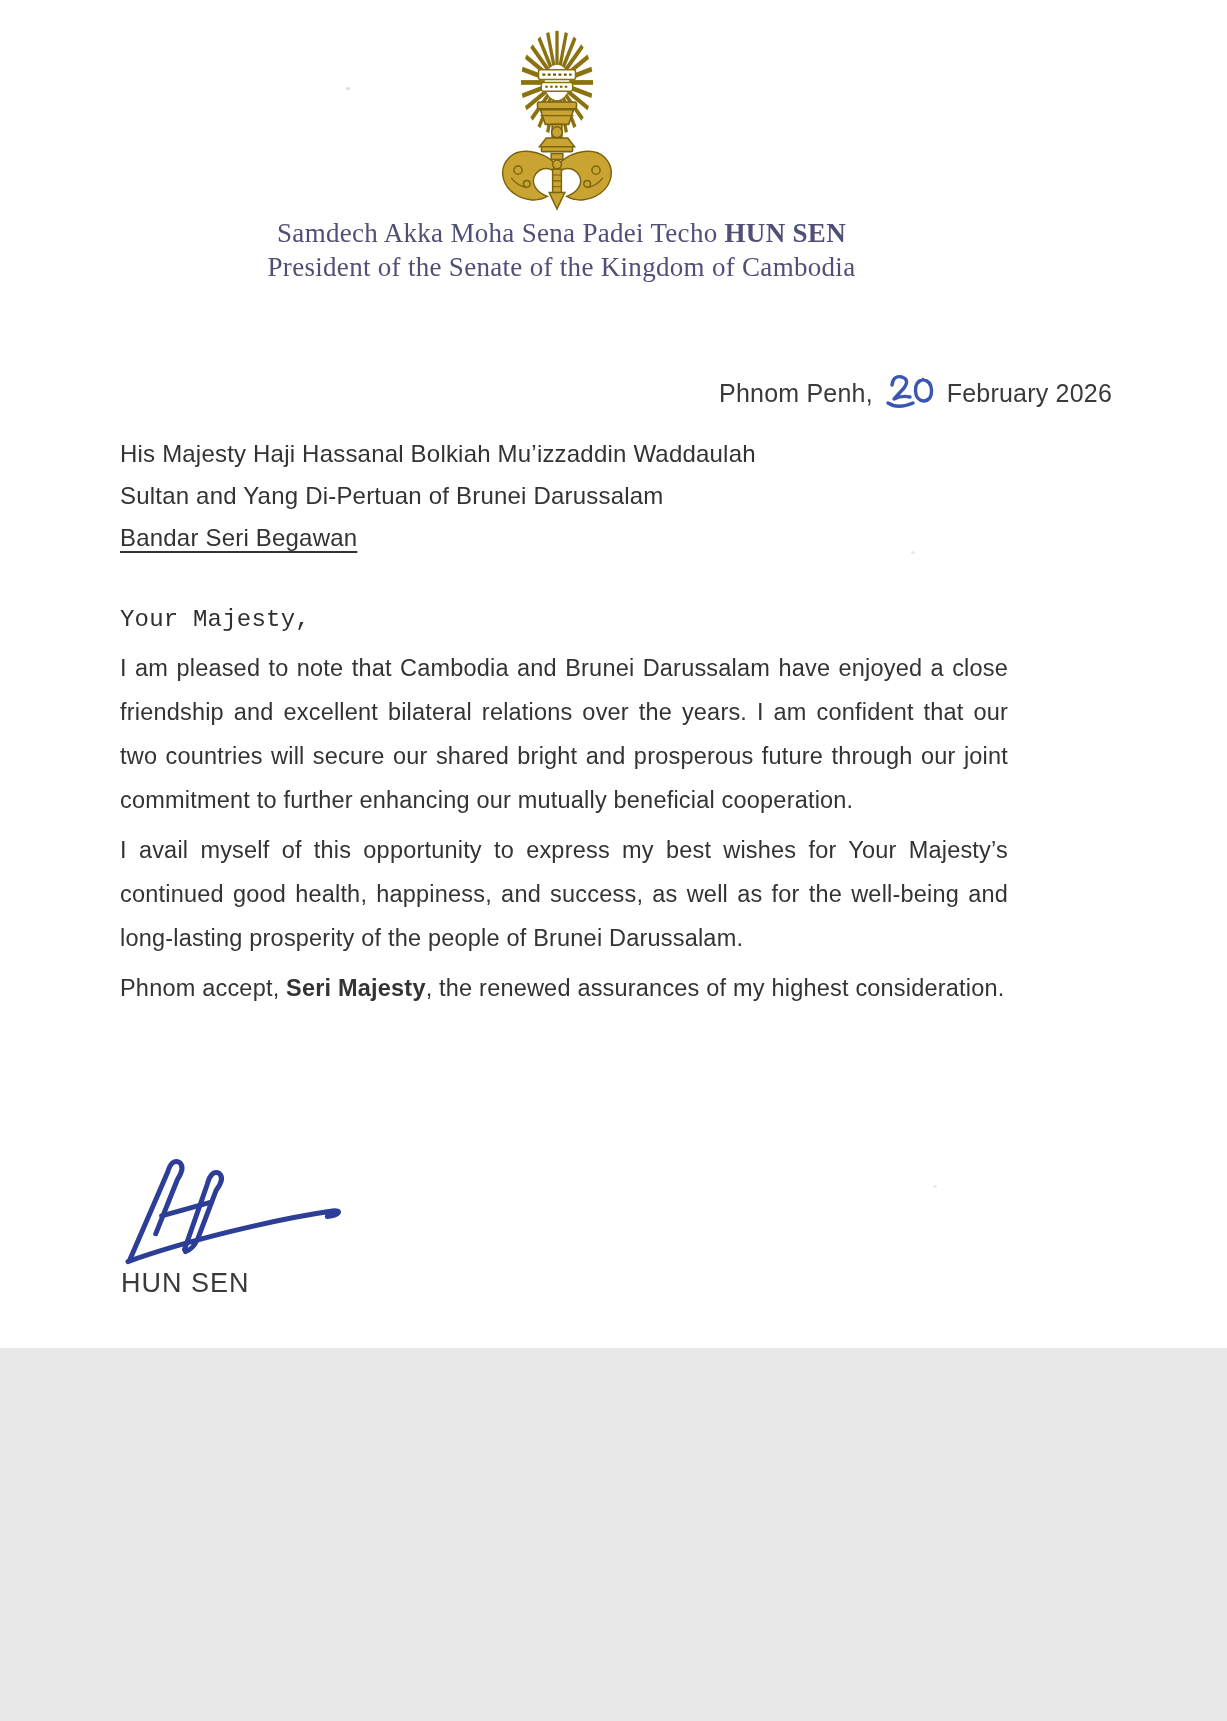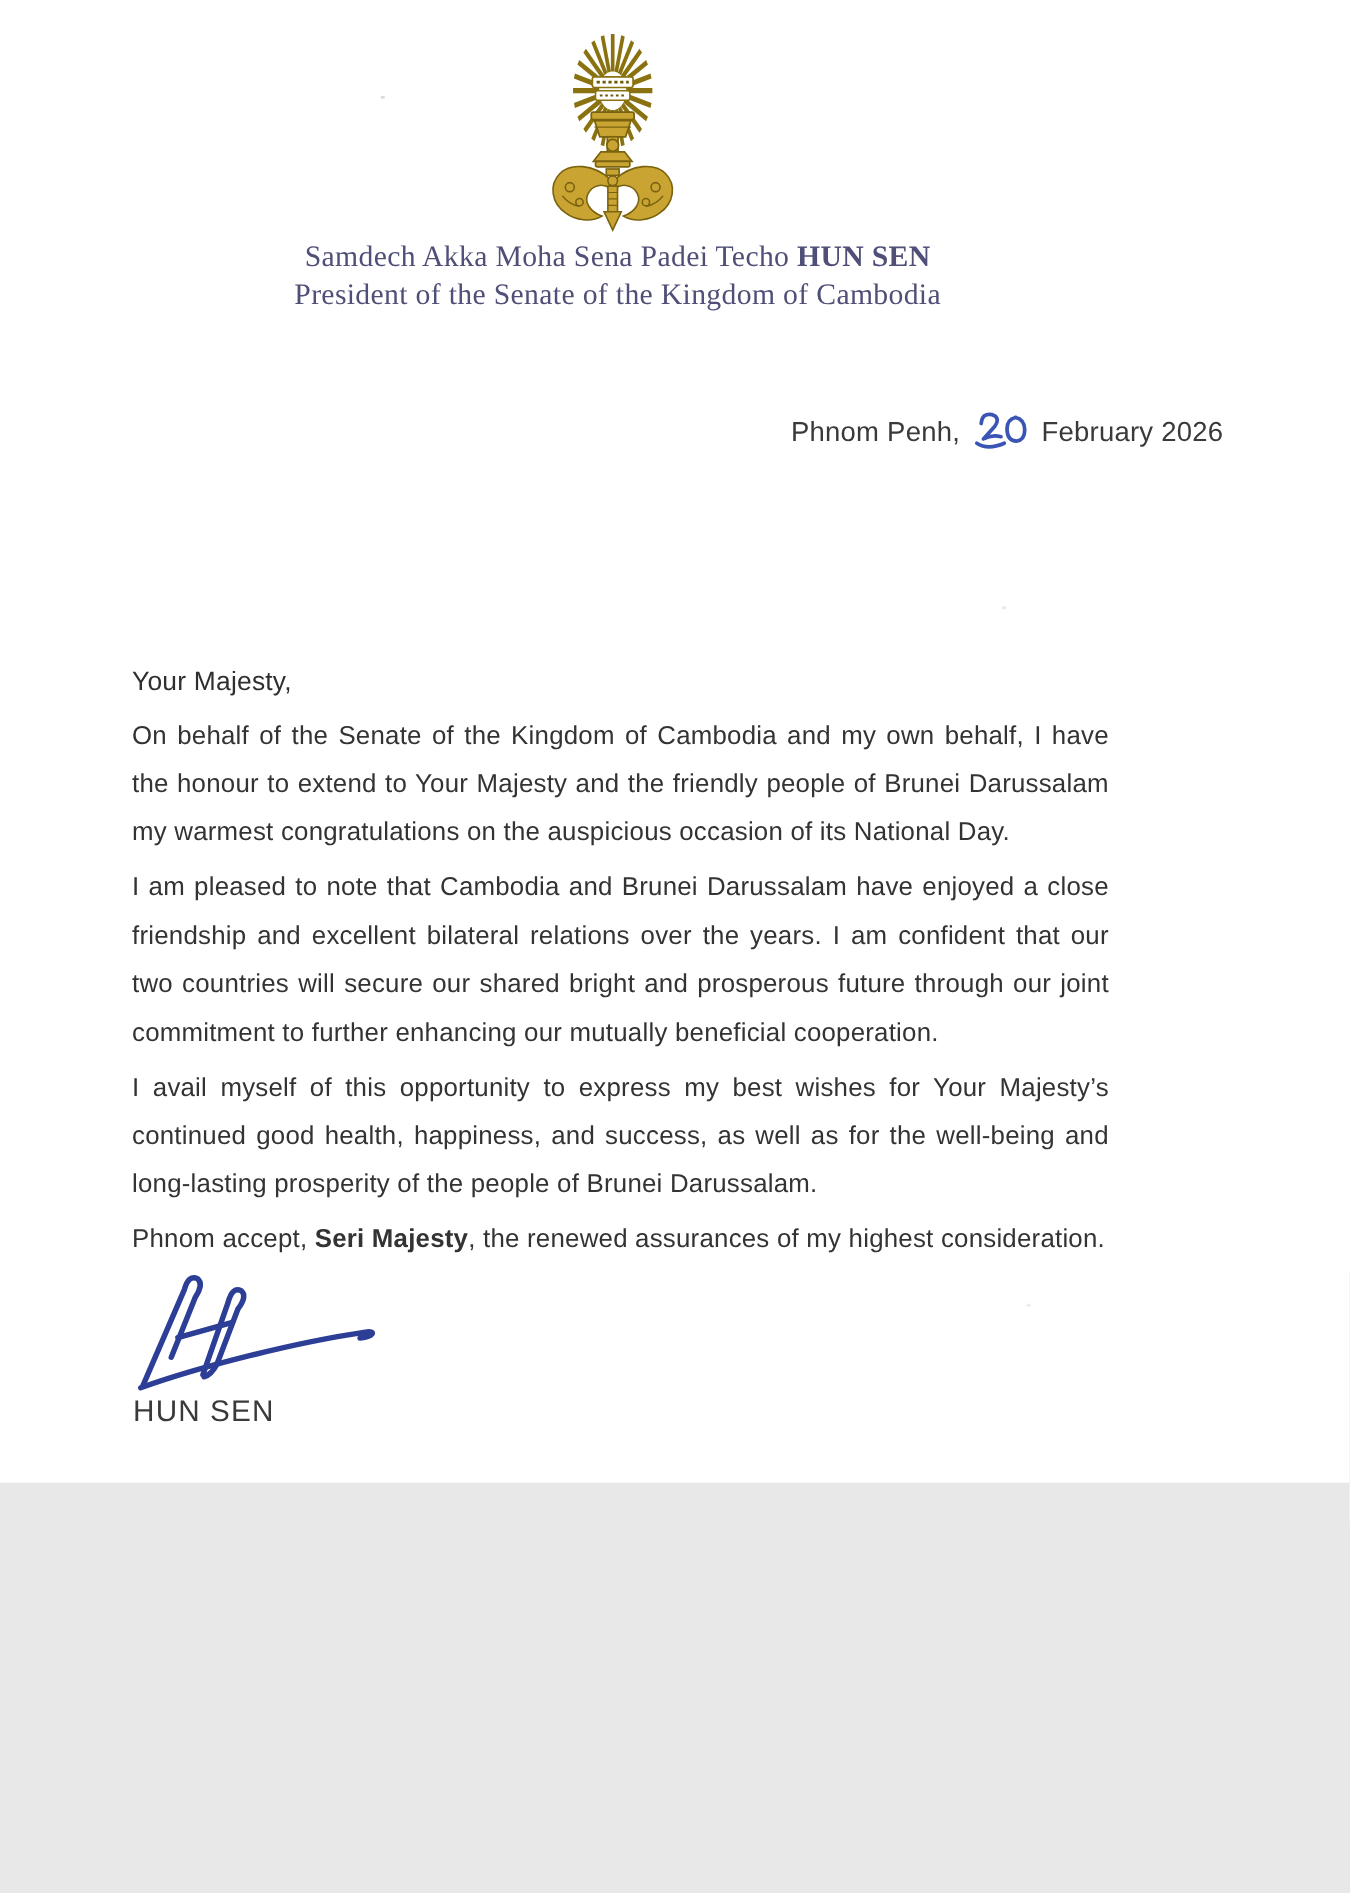--- a/index.html
+++ b/index.html
@@ -33,21 +33,21 @@
   .sr-only{position:absolute;width:1px;height:1px;overflow:hidden;clip:rect(0 0 0 0);white-space:nowrap;}
   
   .recipient{
     position:absolute;left:120px;top:433px;
     font-size:24px;line-height:42px;color:#333;letter-spacing:.2px;
   }
   .recipient .underlined{text-decoration:underline;text-underline-offset:5px;}
   
   .salutation{
     position:absolute;left:120px;top:606px;
-    font-size:24px;color:#2f2f2f;letter-spacing:.2px;
+    font-size:24px;color:#2f2f2f;letter-spacing:.2px;font-family:Liberation Mono, monospace;
   }
   .body-text{
     position:absolute;left:120px;top:646px;width:888px;
     font-size:23.5px;line-height:44px;color:#333;letter-spacing:.2px;
   }
   .body-text p{margin:0 0 6px 0;text-align:justify;}
   .body-text p.no-justify{text-align:left;}
   .body-text .bold{font-weight:bold;}
   
   .signature{position:absolute;left:122px;top:1152px;width:238px;height:118px;}
@@ -150,25 +150,29 @@
         <g fill="none" stroke="#3b55b5" stroke-width="3.4" stroke-linecap="round" stroke-linejoin="round">
           <path d="M7,13 Q8,3 17,5 Q25,7.5 19,16 L9,27 Q17,23 25,25"></path>
           <path d="M3,31 Q13,37.5 28,31"></path>
           <path d="M38,7.5 Q46,9 46.5,18 Q47,28 39,29 Q31,28.5 30.5,19 Q30,9.5 38,7.5"></path>
         </g>
       </svg>
     </span>
     <span>February 2026</span>
   </div>
 
+  <div class="recipient">
+    <div>His Majesty Haji Hassanal Bolkiah Mu’izzaddin Waddaulah</div>
+    <div>Sultan and Yang Di-Pertuan of Brunei Darussalam</div>
+    <div class="underlined">Bandar Seri Begawan</div>
+  </div>
 
   <div class="salutation">Your Majesty,</div>
 
   <div class="body-text">
-    <p>On behalf of the Senate of the Kingdom of Cambodia and my own behalf, I have the honour to extend to Your Majesty and the friendly people of Brunei Darussalam my warmest congratulations on the auspicious occasion of its National Day.</p>
     <p>I am pleased to note that Cambodia and Brunei Darussalam have enjoyed a close friendship and excellent bilateral relations over the years. I am confident that our two countries will secure our shared bright and prosperous future through our joint commitment to further enhancing our mutually beneficial cooperation.</p>
     <p>I avail myself of this opportunity to express my best wishes for Your Majesty’s continued good health, happiness, and success, as well as for the well-being and long-lasting prosperity of the people of Brunei Darussalam.</p>
     <p class="no-justify"><span>Phnom accept, </span><span class="bold">Seri Majesty</span><span>, the renewed assurances of my highest consideration.</span></p>
   </div>
 
   <svg class="signature" viewBox="0 0 240 118" aria-hidden="true">
     <g fill="none" stroke="#2c3e96" stroke-width="5" stroke-linecap="round" stroke-linejoin="round">
       <path d="M8,108 L46,20 Q50,6 58,10 Q64,15 56,27 L34,82"></path>
       <path d="M63,98 L86,32 Q90,17 98,21 Q104,26 95,38 L76,88 Q71,98 64,100"></path>
       <path d="M40,64 L90,50"></path>

